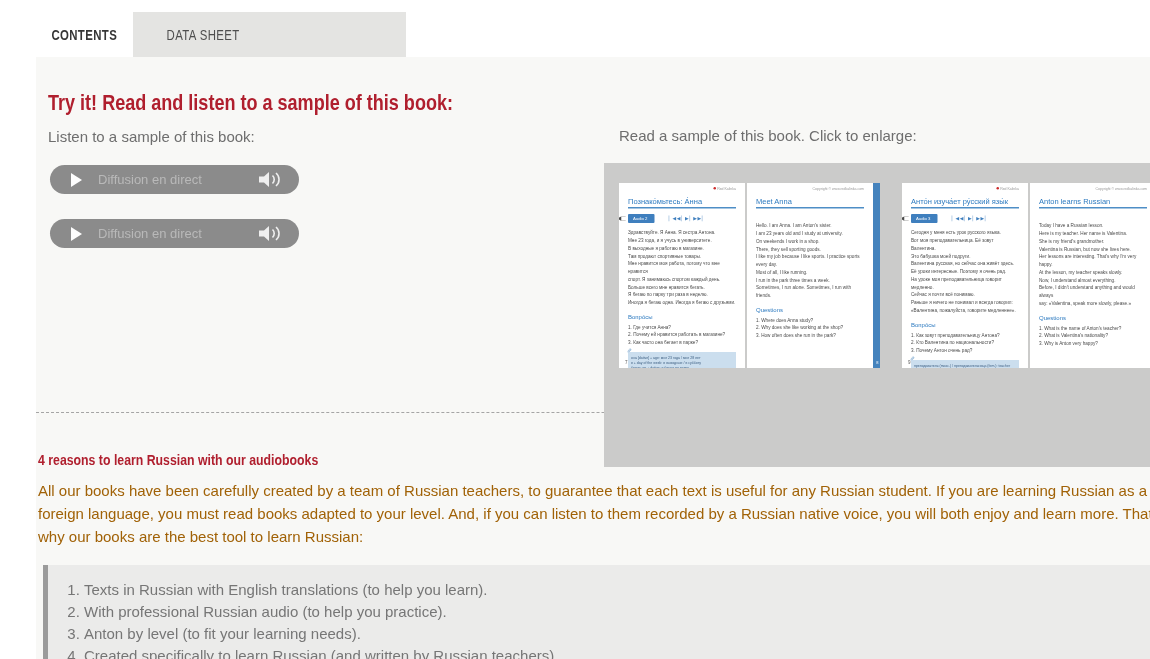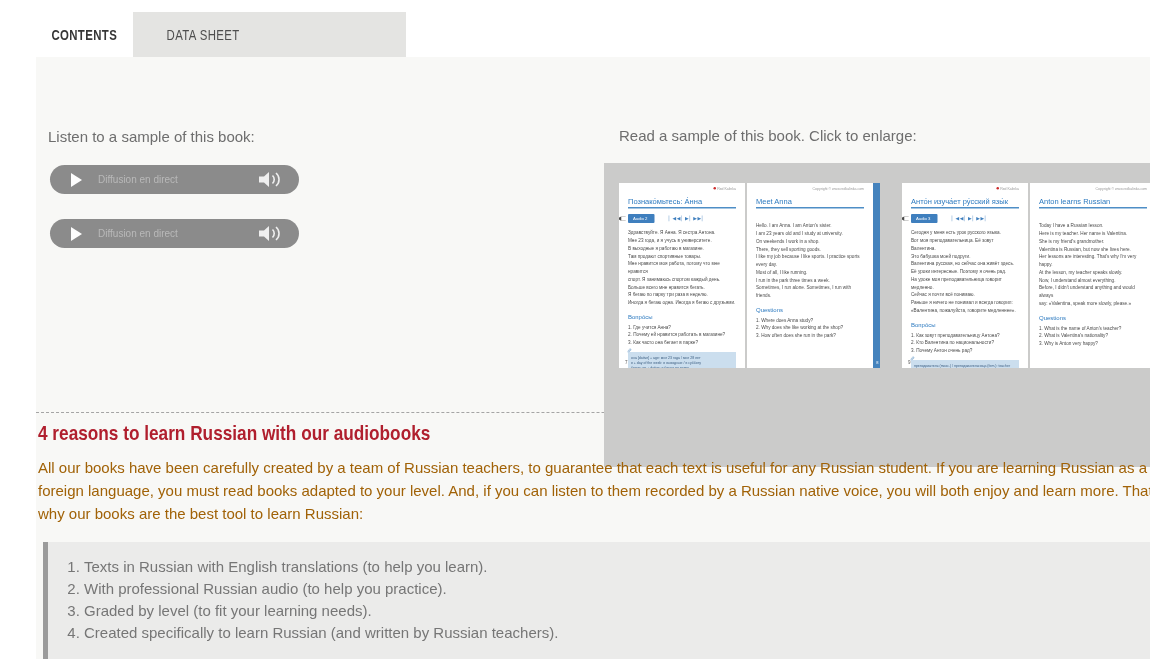--- a/index.html
+++ b/index.html
@@ -28,21 +28,21 @@
   .col-label { position:absolute; font-size:15px; color:#6e6e6e; }
   .listen-label { left:12px; top:71px; }
   .read-label { left:583px; top:70px; }
 
   
   .player { position:absolute; left:14px; width:249px; height:29px; background:#8b8b8b;
             border-radius:15px; display:flex; align-items:center; cursor:pointer; }
   .player-1 { top:108px; } .player-2 { top:162px; }
   .play-btn { margin-left:21px; width:0; height:0; border-left:11px solid #fdfdfd;
               border-top:7px solid transparent; border-bottom:7px solid transparent; }
-  .player-status { margin-left:16px; font-size:10px; color:#b9b9b9; }
+  .player-status { margin-left:16px; font-size:13px; color:#b9b9b9; }
   .vol { position:absolute; right:14px; top:6px; width:28px; height:17px; }
 
   
   .previews-box { position:absolute; left:568px; top:106px; width:569px; height:304px; background:#cbcbca; }
   .spread-wrap { position:absolute; top:20px; width:261px; height:186px; cursor:pointer; }
   .spread-wrap.s1 { left:15px; } .spread-wrap.s2 { left:298px; }
   .spread { width:522px; height:372px; transform:scale(0.5); transform-origin:top left;
             display:flex; gap:4px; }
   .bpage { position:relative; background:#fff; height:370px; overflow:hidden; padding:8px 18px 0 18px; }
   .bpage-left { width:252px; }
@@ -61,21 +61,21 @@
   .qhead { margin-top:14px; font-size:12px; color:#2e7bc0; }
   .qlist { margin-top:6px; font-size:9.3px; line-height:15px; color:#4b4b4b; white-space:pre-line; }
   .vocab { position:relative; margin-top:12px; background:#cbdeee; padding:6px 6px; font-size:7px;
            line-height:10.5px; color:#3b5d80; white-space:pre-line; }
   .pencil { position:absolute; left:-3px; top:-8px; font-size:12px; color:#6d9cc8; transform:rotate(90deg); }
   .pnum { position:absolute; left:12px; bottom:6px; font-size:9px; color:#555; }
   .pnum-right { left:auto; right:3px; color:#fff; font-size:8px; }
 
   
   .reasons-section { position:relative; padding-left:2px; }
-  .reasons-heading { margin-top:8px; font-size:21px; }
+  .reasons-heading { margin-top:38px; font-size:15px; }
   .reasons-paragraph { margin-top:11px; font-size:15px; line-height:23px; color:#a16207; width:1146px; }
   .reasons-box { margin-top:17px; margin-left:5px; background:#ebebea; border-left:5px solid #9b9b9b;
                  height:130px; padding:14px 0 0 14px; }
   .reasons-box ol { margin-left:22px; font-size:15px; line-height:22px; color:#767676; }
 </style>
 </head>
 <body>
 
 <div class="page">
 
@@ -85,20 +85,21 @@
       <span class="cond">CONTENTS</span>
     </div>
     <div class="tab tab2">
       <span class="cond">DATA SHEET</span>
     </div>
   </div>
 
   <div class="content">
 
     <section class="sample-section">
+      <h2 class="red-heading sample-heading"><span class="cond">Try it! Read and listen to a sample of this book:</span></h2>
 
       <div class="col-label listen-label">Listen to a sample of this book:</div>
       <div class="col-label read-label">Read a sample of this book. Click to enlarge:</div>
 
       <div class="player player-1">
         <span class="play-btn"></span>
         <span class="player-status">Diffusion en direct</span>
         <svg class="vol" viewBox="0 0 28 17">
           <polygon points="2,5.5 7,5.5 12,1 12,16 7,11.5 2,11.5" fill="#efefef"></polygon>
           <path d="M15.5 4.5 A5.5 5.5 0 0 1 15.5 12.5" stroke="#efefef" stroke-width="1.6" fill="none"></path>
@@ -223,20 +224,20 @@
       </div>
     </section>
 
     <section class="reasons-section">
       <h2 class="red-heading reasons-heading"><span class="cond">4 reasons to learn Russian with our audiobooks</span></h2>
       <p class="reasons-paragraph">All our books have been carefully created by a team of Russian teachers, to guarantee that each text is useful for any Russian student. If you are learning Russian as a foreign language, you must read books adapted to your level. And, if you can listen to them recorded by a Russian native voice, you will both enjoy and learn more. That is why our books are the best tool to learn Russian:</p>
       <div class="reasons-box">
         <ol>
           <li>Texts in Russian with English translations (to help you learn).</li>
           <li>With professional Russian audio (to help you practice).</li>
-          <li>Graded by level (to fit your learning needs).</li>
+          <li>Anton by level (to fit your learning needs).</li>
           <li>Created specifically to learn Russian (and written by Russian teachers).</li>
         </ol>
       </div>
     </section>
 
   </div>
 </div>
 
 </body></html>

